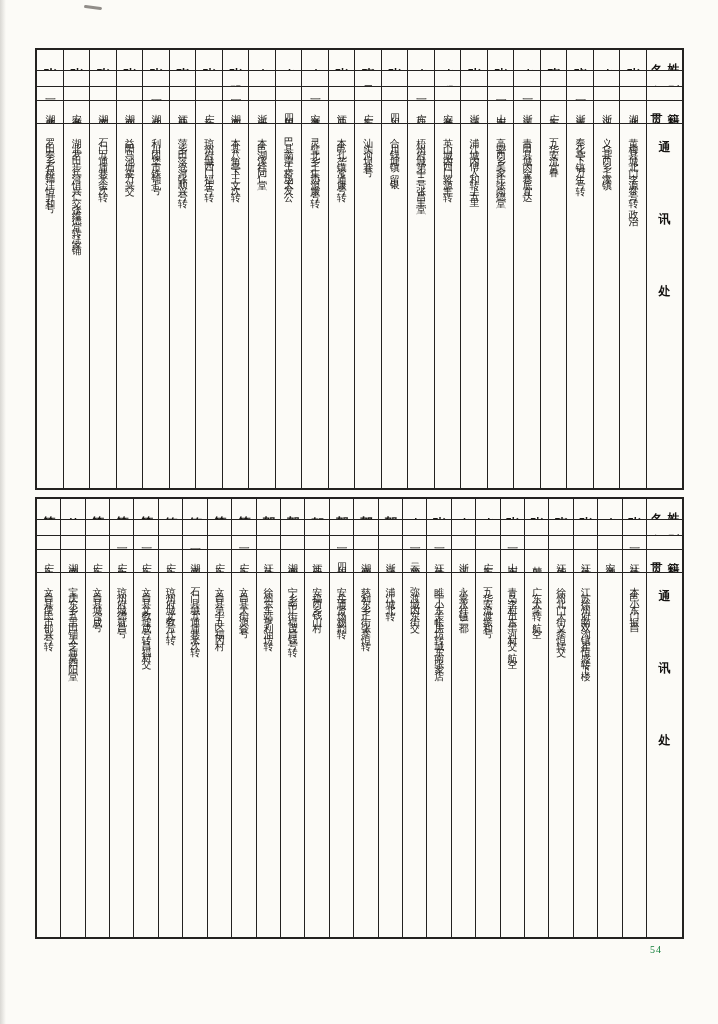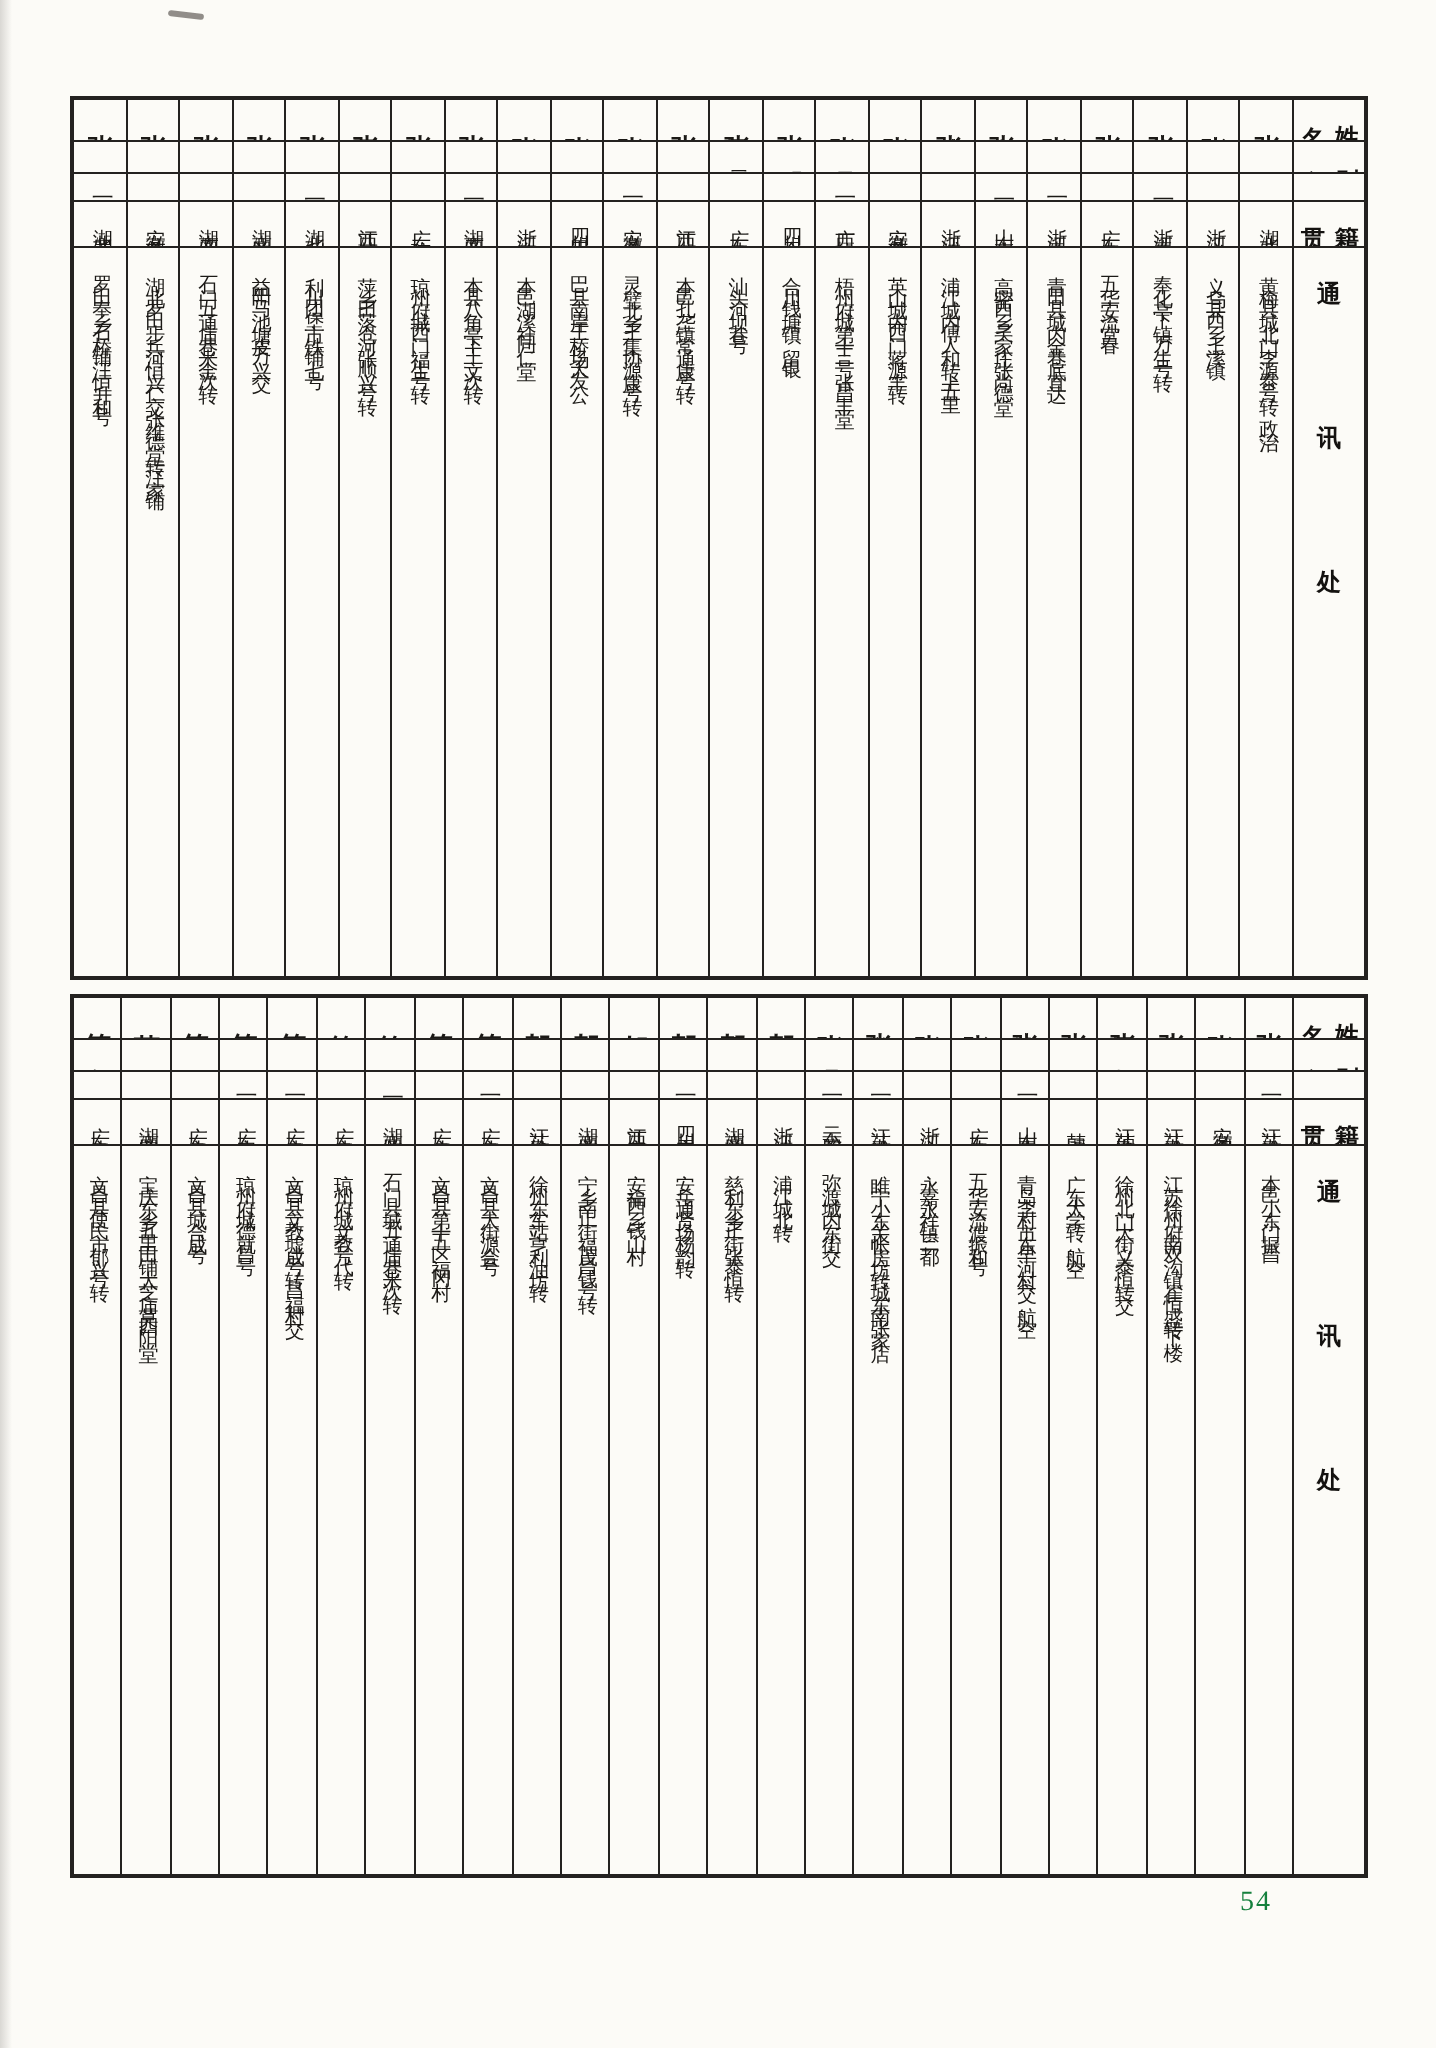--- a/index.html
+++ b/index.html
@@ -58,22 +58,22 @@
   .c-native .vtext{font-size:10px;letter-spacing:3px;text-align:center;}
   .c-addr .vtext{font-size:10px;letter-spacing:6px;line-height:11.5px;text-align:start;}
   
   .hdr .cell .vtext{font-weight:600;color:#141210;}
   .hdr .c-name .vtext{font-size:12px;letter-spacing:14px;}
   .hdr .c-bezi .vtext{font-size:12px;letter-spacing:8px;}
   .hdr .c-age .vtext{font-size:12px;letter-spacing:4px;}
   .hdr .c-native .vtext{font-size:12px;letter-spacing:16px;}
   .hdr .c-addr .vtext{font-size:12px;letter-spacing:72px;line-height:14px;}
   .page-number{
-    position:absolute;left:620px;top:944px;
-    font-size:14px;color:#15803d;letter-spacing:1px;
+    position:absolute;left:650px;top:944px;
+    font-size:10px;color:#15803d;letter-spacing:1px;
   }
 </style>
 </head>
 <body>
 
 <div class="edge-shade"></div>
 <div class="speck"></div>
 
 <section class="tbl" id="sec-0">
   <div class="col hdr">

